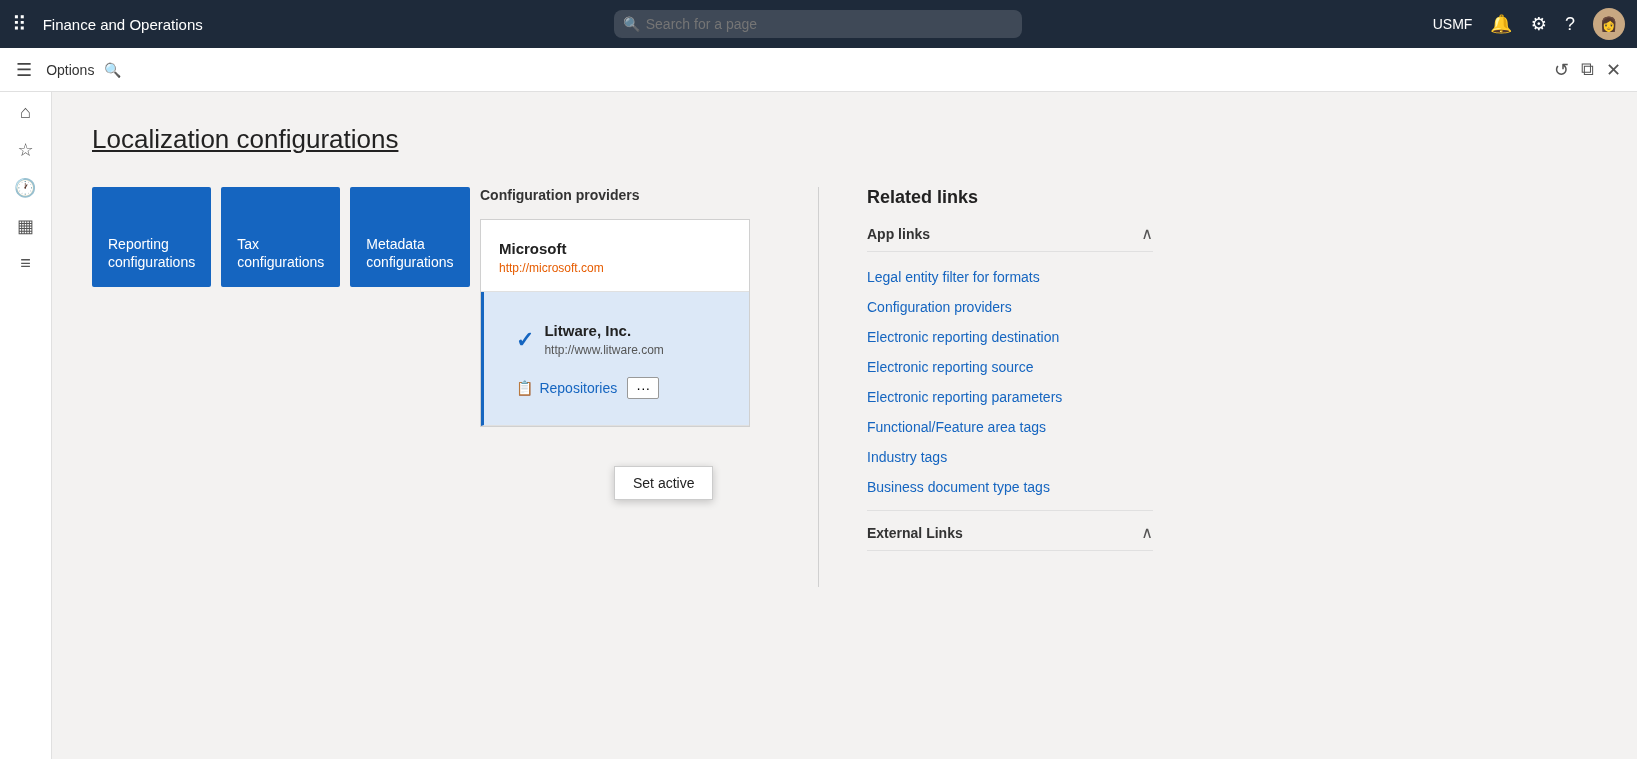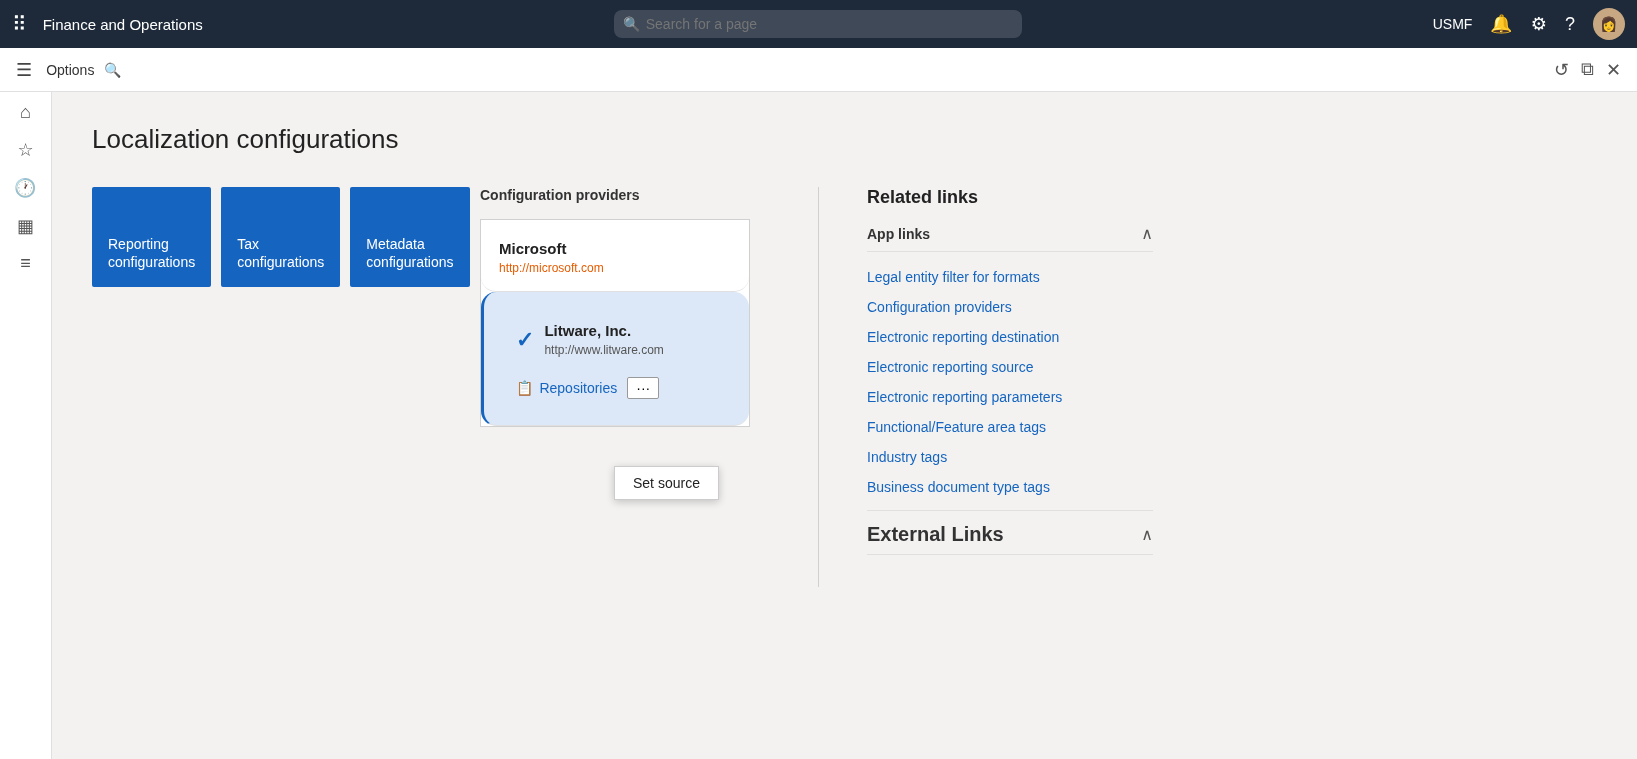--- a/index.html
+++ b/index.html
@@ -104,20 +104,21 @@
       background: #f3f2f1;
       overflow-y: auto;
       padding: 32px 40px;
     }
 
     .page-title {
       font-size: 26px;
       font-weight: 300;
       color: #222;
       margin-bottom: 32px;
+      text-decoration: underline;
     }
 
     .content-area {
       display: flex;
       gap: 48px;
       align-items: flex-start;
     }
 
     
     .configurations-section { min-width: 340px; }
@@ -153,21 +154,20 @@
     .providers-list {
       border: 1px solid #d0d0d0;
       background: white;
       width: 270px;
     }
     .provider-card {
       padding: 20px 18px 16px;
       border-bottom: 1px solid #e0e0e0;
       background: white;
       cursor: pointer;
-      border-radius: 15px;
     }
     .provider-card.active {
       background: #dce8f7;
       border-left: 3px solid #1565c0;
     }
     .provider-name {
       font-size: 15px;
       font-weight: 600;
       color: #222;
       margin-bottom: 4px;
@@ -267,21 +267,21 @@
       align-items: center;
       justify-content: space-between;
       padding-top: 12px;
       padding-bottom: 8px;
       border-top: 1px solid #e0e0e0;
       border-bottom: 1px solid #e0e0e0;
       margin-top: 8px;
       cursor: pointer;
     }
     .external-links-label {
-      font-size: 20px;
+      font-size: 14px;
       font-weight: 600;
       color: #333;
     }
 
     
     .related-links-scroll {
       max-height: 480px;
       overflow-y: auto;
       padding-right: 4px;
     }
@@ -365,21 +365,21 @@
               <span>📋</span>
               <span>Repositories</span>
             </button>
             <button class="more-btn">···</button>
           </div>
         </div>
       </div>
     </div>
 
     <div class="dropdown-popup">
-      <div class="dropdown-popup-item">Set source</div>
+      <div class="dropdown-popup-item">Set active</div>
     </div>
 
     <div class="vertical-divider"></div>
 
     <div class="related-links-section">
       <div class="related-links-title">Related links</div>
       <div class="related-links-scroll">
 
         <div class="app-links-header">
           <span class="app-links-label">App links</span>

